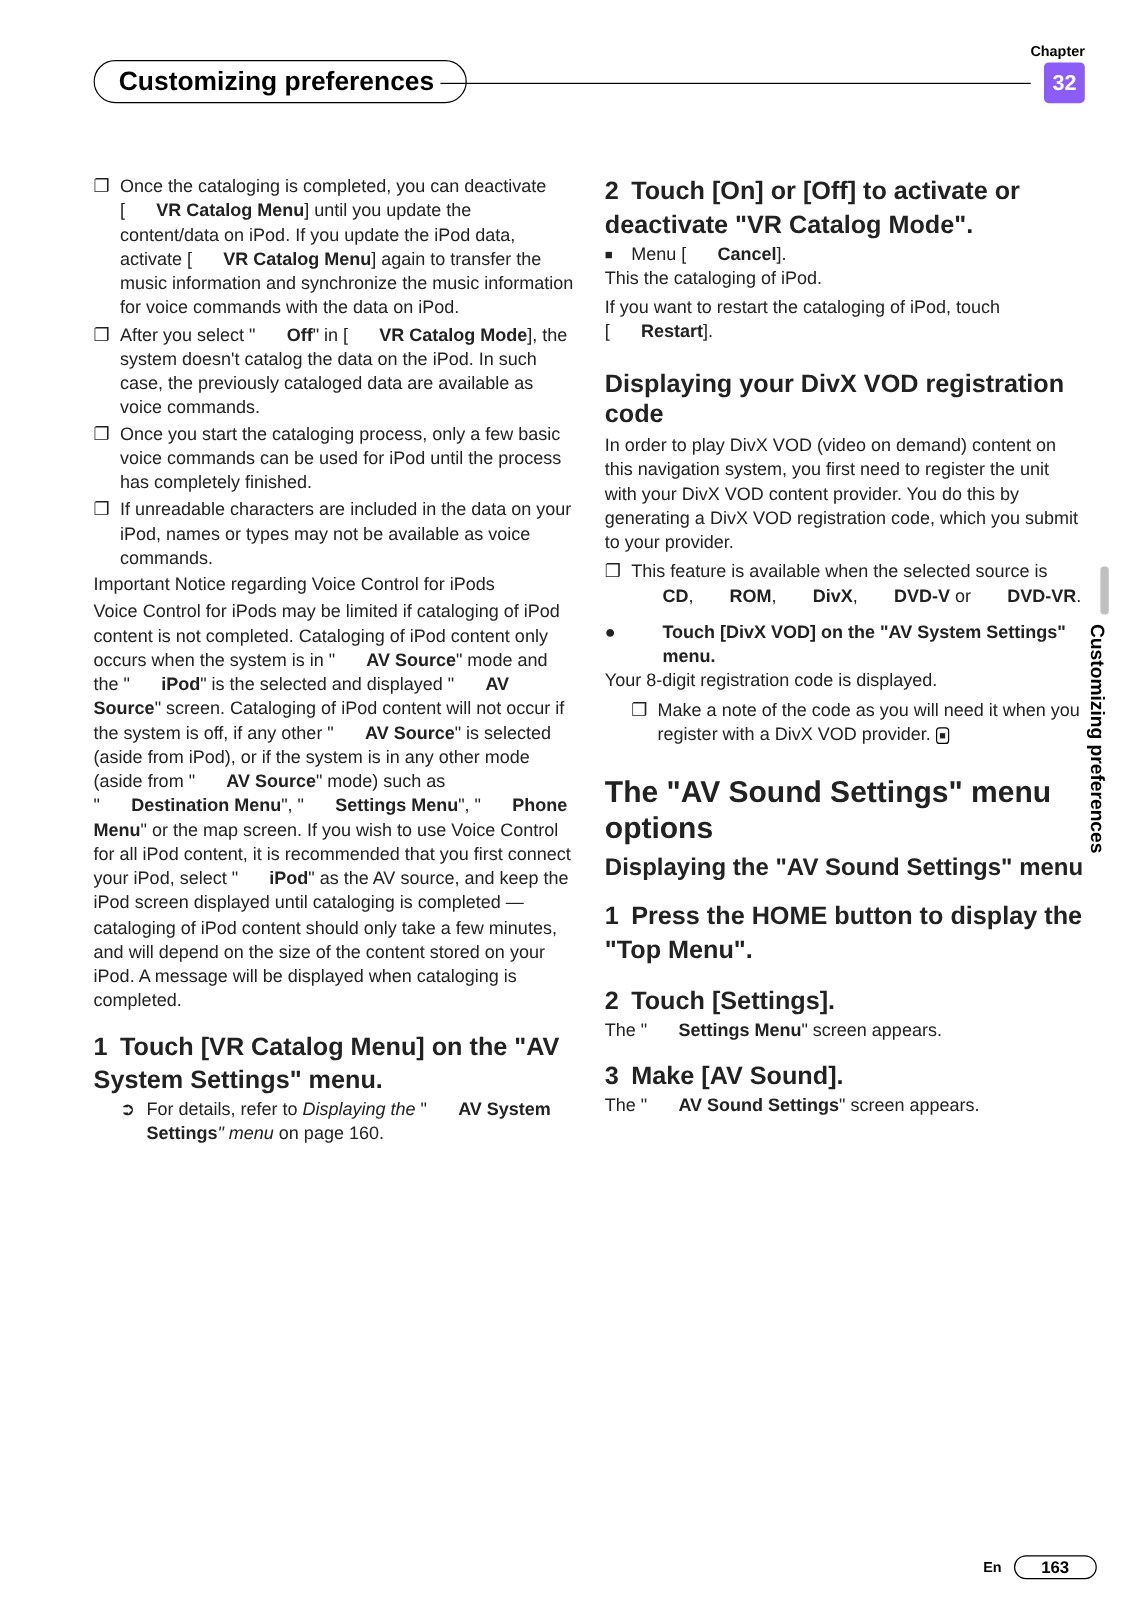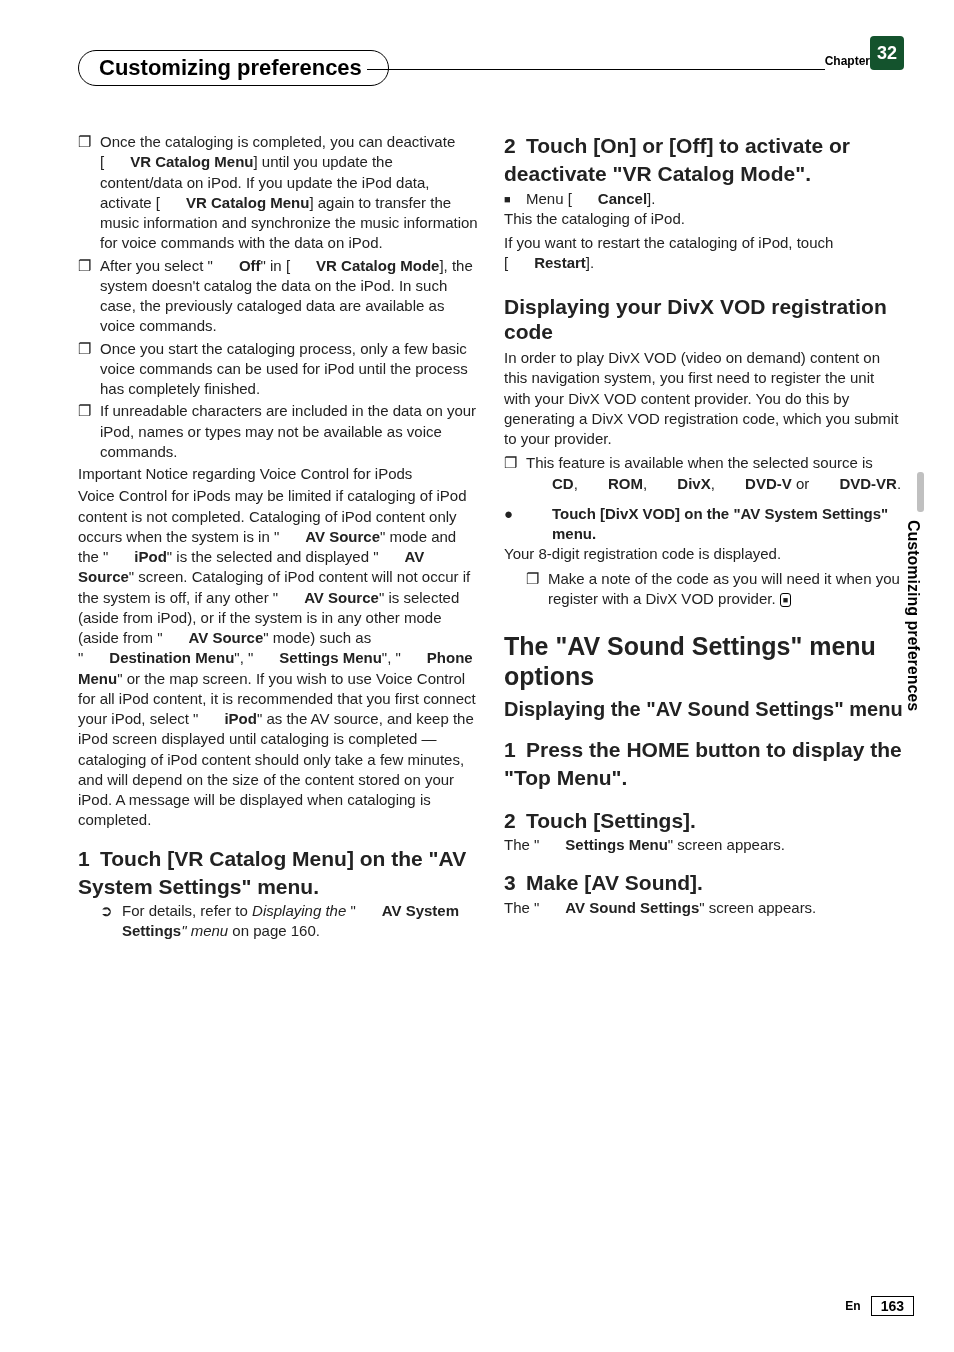--- a/index.html
+++ b/index.html
@@ -26,21 +26,21 @@
   }
   .chapter-label {
     font-size: 12px;
     font-weight: bold;
     text-align: right;
     margin-bottom: 2px;
   }
   .chapter-badge {
     width: 34px;
     height: 34px;
-    background: #14532d;
+    background: #8b5cf6;
     color: #fff;
     border-radius: 4px;
     display: flex;
     align-items: center;
     justify-content: center;
     font-weight: bold;
     font-size: 18px;
     margin-left: auto;
   }
   .title-pill {
@@ -64,20 +64,21 @@
     top: 15px;
     margin-left: -22px;
   }
   .header-assembly {
     display: flex;
     align-items: center;
     flex: 1;
   }
   .chapter-right {
     display: flex;
+    flex-direction: column;
     align-items: flex-end;
   }
   .columns {
     display: flex;
     gap: 26px;
     margin-top: 60px;
   }
   .col {
     flex: 1;
     font-size: 15px;
@@ -161,22 +162,22 @@
     position: absolute;
     bottom: 36px;
     right: 40px;
     display: flex;
     align-items: center;
     gap: 10px;
   }
   .footer .en { font-size: 12px; font-weight: bold; }
   .footer .pg {
     border: 1px solid #000;
-    border-radius: 0;
-    padding: 1px 9px;
+    border-radius: 10px;
+    padding: 1px 22px;
     font-weight: bold;
     font-size: 14px;
   }
   .stop-icon {
     display:inline-block;
     border:1px solid #000;
     border-radius:3px;
     font-size:9px;
     padding:0 2px;
     vertical-align:1px;

